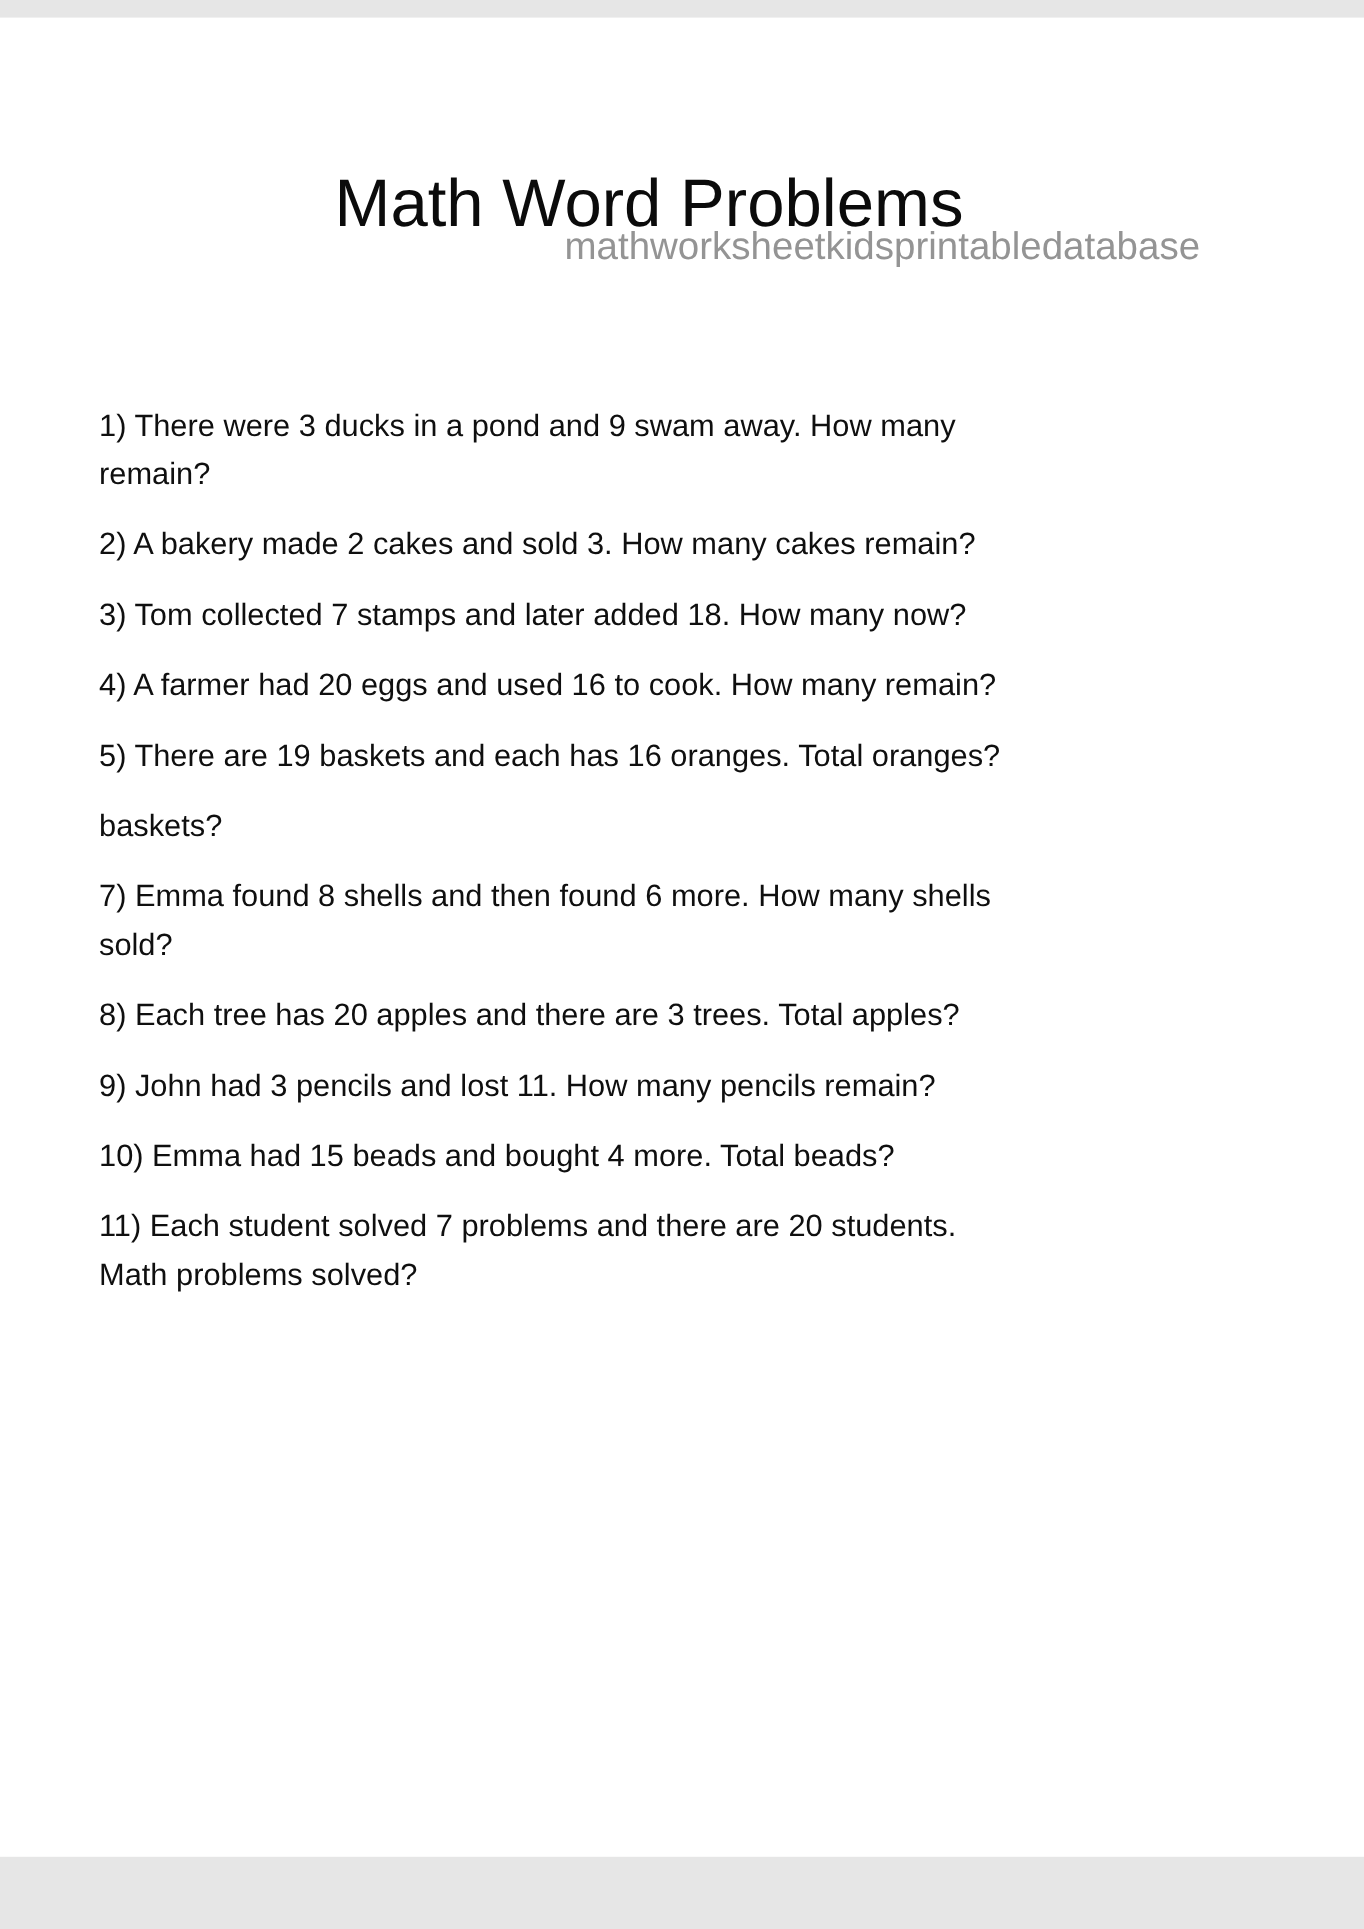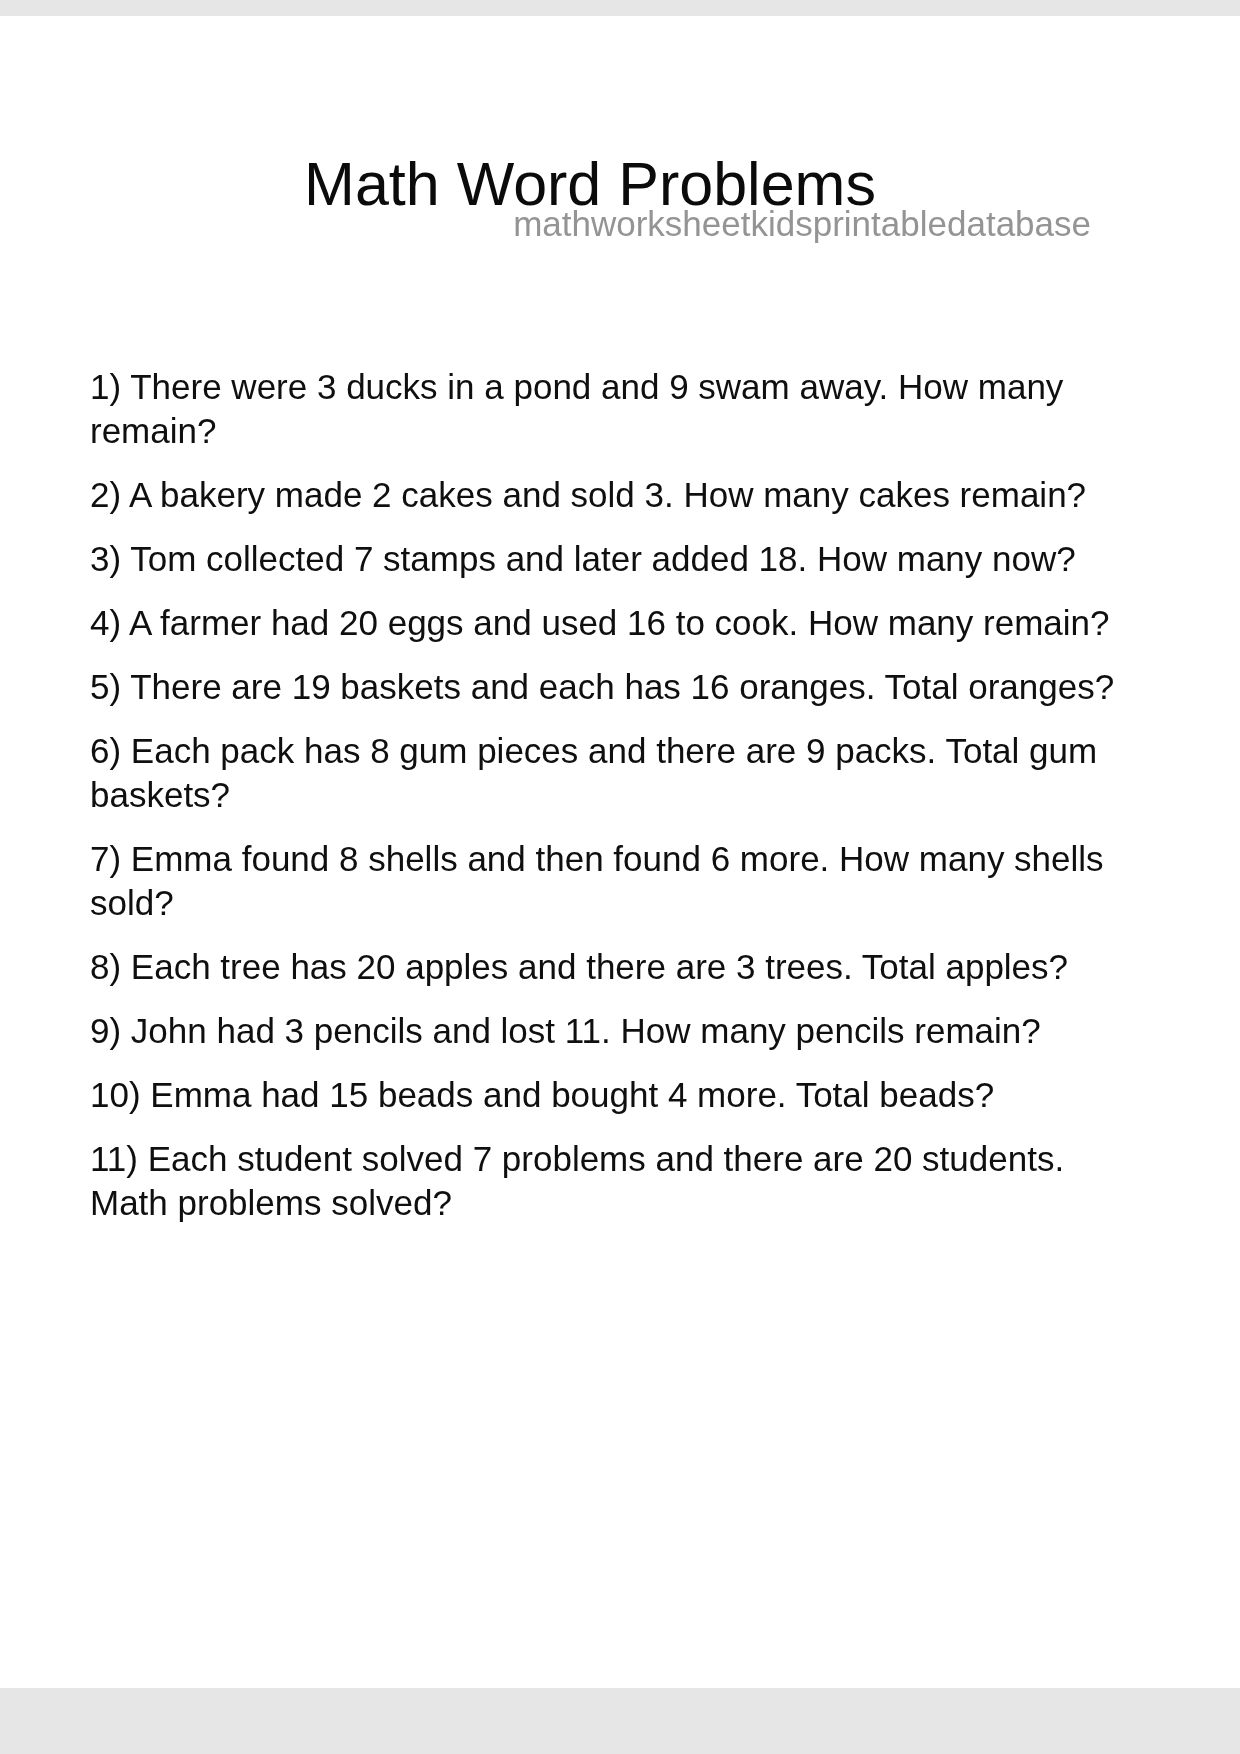--- a/index.html
+++ b/index.html
@@ -34,21 +34,21 @@
     font-size: 35px;
     line-height: 1.15;
     color: #949494;
     white-space: pre;
   }
   .problems {
     position: absolute;
     top: 349px;
     left: 90px;
     width: 1130px;
-    font-size: 35px;
+    font-size: 28px;
     line-height: 44px;
     color: #0f0f0f;
   }
   .problem { margin: 0 0 20px 0; }
   .problem .line { display: block; white-space: pre; }
 </style>
 </head>
 <body>
 
 <div class="page">
@@ -74,21 +74,20 @@
 
     <p class="problem">
       <span class="line">4) A farmer had 20 eggs and used 16 to cook. How many remain?</span>
     </p>
 
     <p class="problem">
       <span class="line">5) There are 19 baskets and each has 16 oranges. Total oranges?</span>
     </p>
 
     <p class="problem">
-      <span class="line">6) Each pack has 8 gum pieces and there are 9 packs. Total gum</span>
       <span class="line">baskets?</span>
     </p>
 
     <p class="problem">
       <span class="line">7) Emma found 8 shells and then found 6 more. How many shells</span>
       <span class="line">sold?</span>
     </p>
 
     <p class="problem">
       <span class="line">8) Each tree has 20 apples and there are 3 trees. Total apples?</span>

